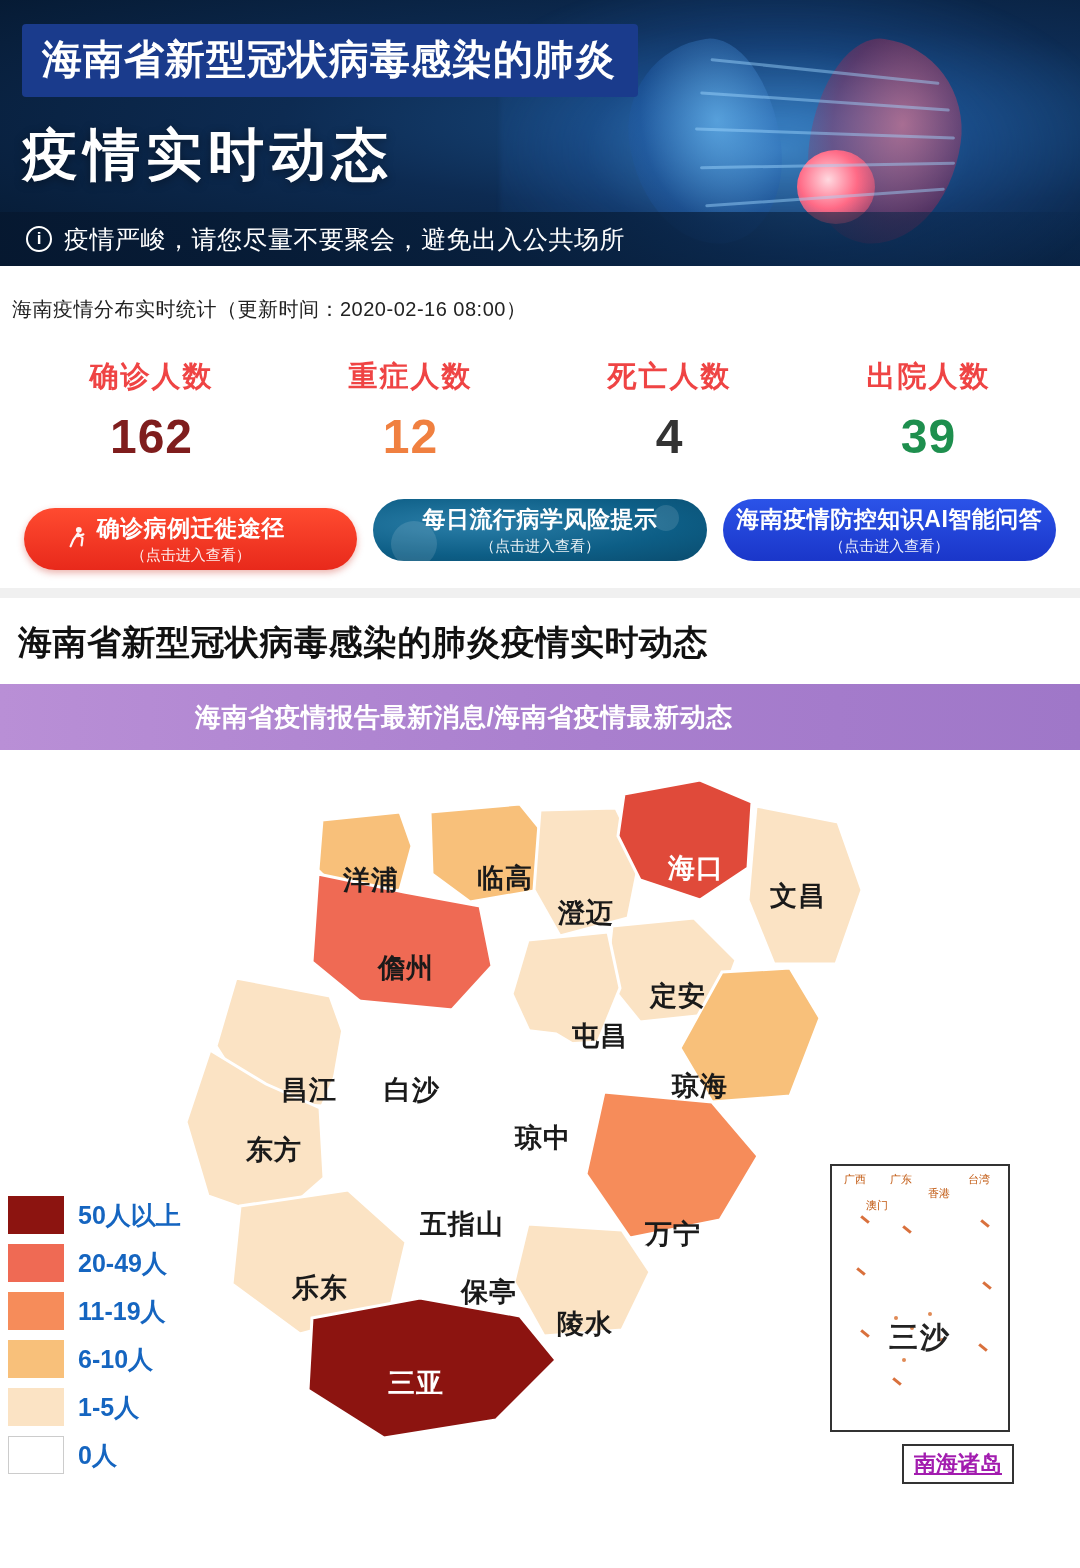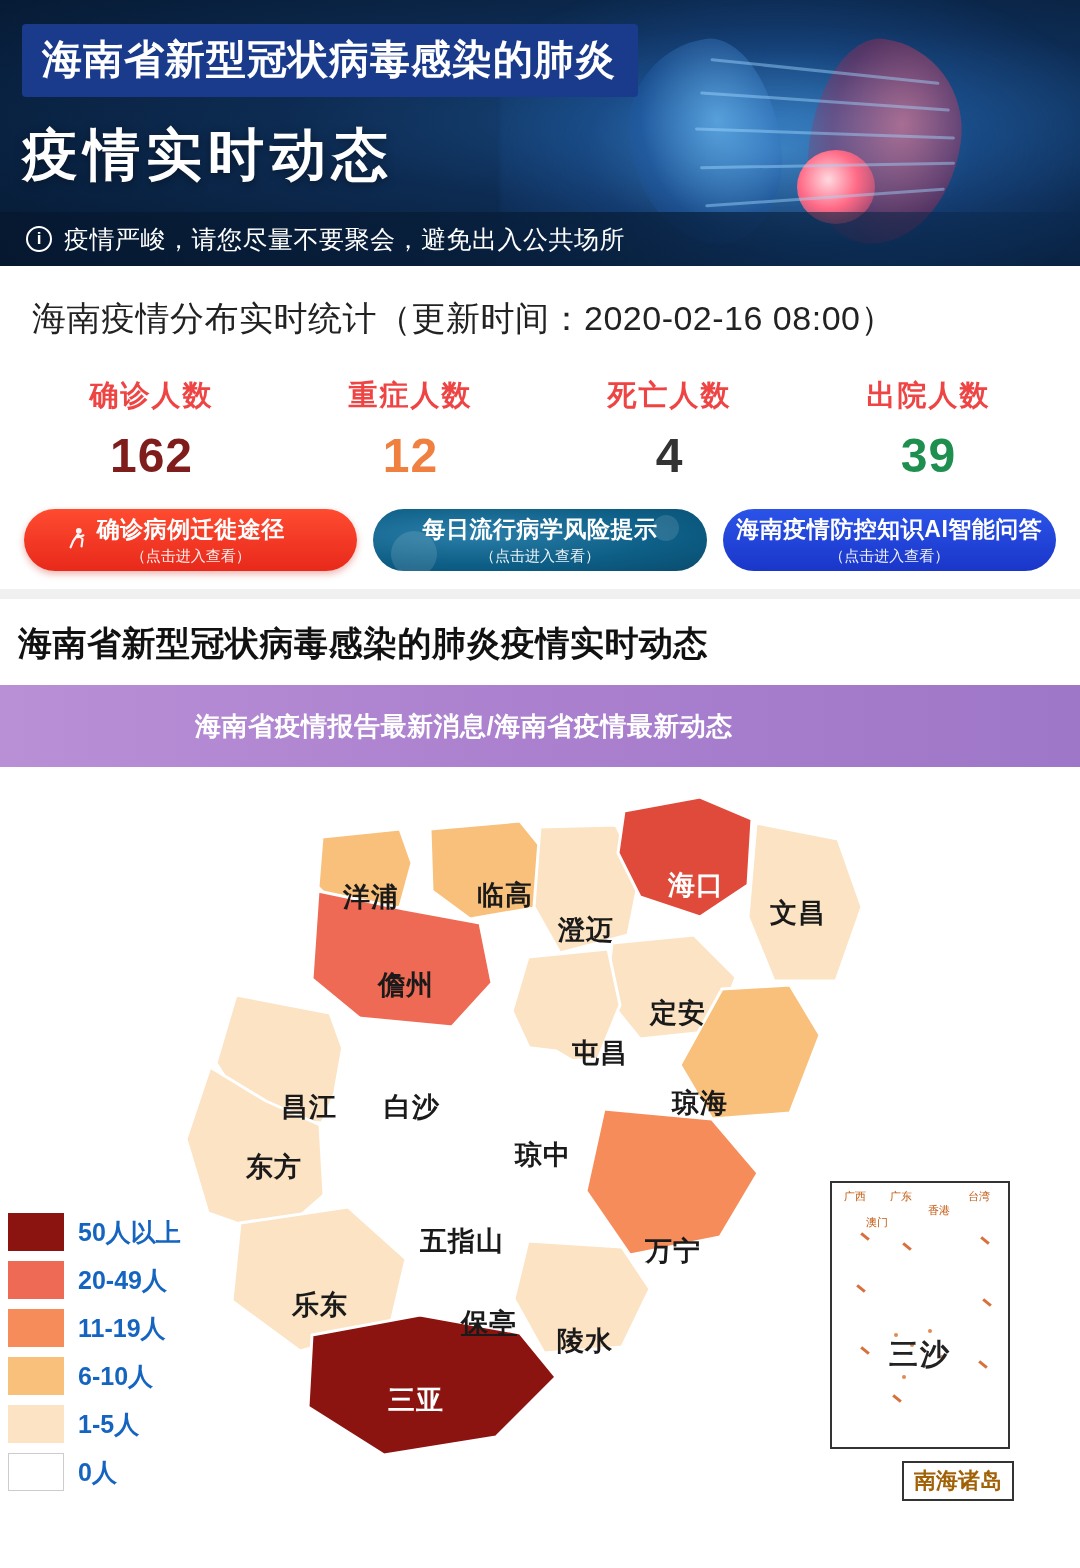--- a/index.html
+++ b/index.html
@@ -74,59 +74,59 @@
     border: 2px solid #ffffff; color: #ffffff;
     font-size: 17px; font-weight: bold;
     display: flex; align-items: center; justify-content: center;
     margin-right: 12px; flex: none;
   }
   .hero-notice .txt { color: #ffffff; font-size: 25px; letter-spacing: 0.5px; }
 
   
   .stats-panel { width: 1080px; background: #ffffff; padding: 26px 0 18px 0; }
   .stats-head {
-    font-size: 34px; color: #222; padding: 4px 0 0 32px; letter-spacing: 0.5px;
+    font-size: 20px; color: #222; padding: 4px 0 0 12px; letter-spacing: 0.5px;
   }
   .stats-row {
     display: flex; margin-top: 34px; padding: 0 22px;
   }
   .stat-cell { flex: 1; text-align: center; }
   .stat-label { font-size: 29px; color: #ef4444; font-weight: bold; letter-spacing: 2px; }
   .stat-value { font-size: 48px; font-weight: bold; margin-top: 12px; letter-spacing: 1px; }
 
   .buttons-row {
     display: flex; gap: 16px; padding: 26px 24px 0 24px; align-items: center;
   }
   .pill {
     flex: 1; height: 62px; border-radius: 34px;
     display: flex; flex-direction: column; align-items: center; justify-content: center;
     color: #ffffff; position: relative; overflow: hidden;
   }
   .pill .p-main { font-size: 23px; font-weight: bold; letter-spacing: 0.5px; }
   .pill .p-sub { font-size: 15px; opacity: 0.92; margin-top: 2px; }
-  .pill-red { background: linear-gradient(to bottom, #ff4b30, #e8291b); box-shadow: 0 3px 7px rgba(200,40,25,0.35); }
+  .pill-red { background: linear-gradient(to bottom, #ff4b30, #e8291b); box-shadow: 0 3px 7px rgba(200,40,25,0.35); margin-top: 18px; }
   .pill-teal { background: radial-gradient(ellipse at 30% 40%, #2a7ea8, #0d5e86 60%, #0a4c6e 100%); }
   .pill-blue { background: linear-gradient(to bottom, #2b53e8, #1a36c9); }
   .pill .runner {
     position: absolute; left: 42px; top: 18px; width: 22px; height: 26px;
     opacity: 0.95;
   }
   .pill-bubble {
     position: absolute; border-radius: 50%; background: rgba(255,255,255,0.12);
   }
 
   
   .section-divider { height: 10px; background: #f0f0f0; }
   .map-section { width: 1080px; background: #ffffff; position: relative; }
   .map-title {
     font-size: 34px; font-weight: bold; color: #111;
     padding: 22px 0 18px 18px; letter-spacing: 0.5px;
   }
   .purple-band {
-    width: 1080px; height: 82px;
+    width: 1080px; height: 66px;
     background: linear-gradient(to right, #b98fd6 0%, #a97fce 55%, #9f77c8 100%);
     display: flex; align-items: center; padding-left: 195px;
   }
   .purple-band .bt { color: #ffffff; font-size: 26px; font-weight: bold; letter-spacing: 0.5px; }
 
   
   .map-wrap { position: relative; width: 1080px; height: 740px; background: #ffffff; }
   .map-svg { position: absolute; left: 0; top: 0; }
   .region-label {
     position: absolute; font-size: 27px; font-weight: bold; color: #1a1a1a;
@@ -147,21 +147,21 @@
   }
   .inset .mini-label { position: absolute; font-size: 11px; color: #c25a12; }
   .inset .sansha-name {
     position: absolute; left: 50%; top: 108px; transform: translateX(-50%);
     font-size: 29px; font-weight: bold; color: #222; letter-spacing: 2px; margin-top: 44px;
   }
   .inset .dash { position: absolute; background: #d9703c; }
   .inset-caption {
     position: absolute; right: 66px; bottom: 6px;
     border: 2px solid #333; background: #fff; padding: 3px 10px;
-    font-size: 22px; font-weight: bold; color: #a16207;
+    font-size: 22px; font-weight: bold; color: #a21caf; text-decoration: underline;
   }
   .tiny-dot { position: absolute; width: 4px; height: 4px; border-radius: 50%; background: #e08a55; }
 </style>
 </head>
 <body>
 
 <div class="hero">
   <div class="hero-bg-glow"></div>
   <div class="lung-left"></div>
   <div class="lung-right"></div>
@@ -289,21 +289,21 @@
     <div class="region-label" style="left:650px;top:228px;">定安</div>
     <div class="region-label" style="left:572px;top:268px;">屯昌</div>
     <div class="region-label" style="left:672px;top:318px;">琼海</div>
     <div class="region-label" style="left:281px;top:322px;">昌江</div>
     <div class="region-label" style="left:384px;top:322px;">白沙</div>
     <div class="region-label" style="left:515px;top:370px;">琼中</div>
     <div class="region-label" style="left:246px;top:382px;">东方</div>
     <div class="region-label" style="left:420px;top:456px;">五指山</div>
     <div class="region-label" style="left:645px;top:450px;margin-top:16px;">万宁</div>
     <div class="region-label" style="left:292px;top:520px;">乐东</div>
-    <div class="region-label" style="left:461px;top:538px;text-decoration:underline;">保亭</div>
+    <div class="region-label" style="left:461px;top:524px;">保亭</div>
     <div class="region-label" style="left:557px;top:556px;">陵水</div>
     <div class="region-label light" style="left:388px;top:615px;">三亚</div>
 
     <div class="legend">
       <div class="legend-item">
         <div class="legend-swatch" style="background:#8c1410"></div>
         <div class="legend-text">50人以上</div>
       </div>
       <div class="legend-item">
         <div class="legend-swatch" style="background:#ef6a54"></div>

